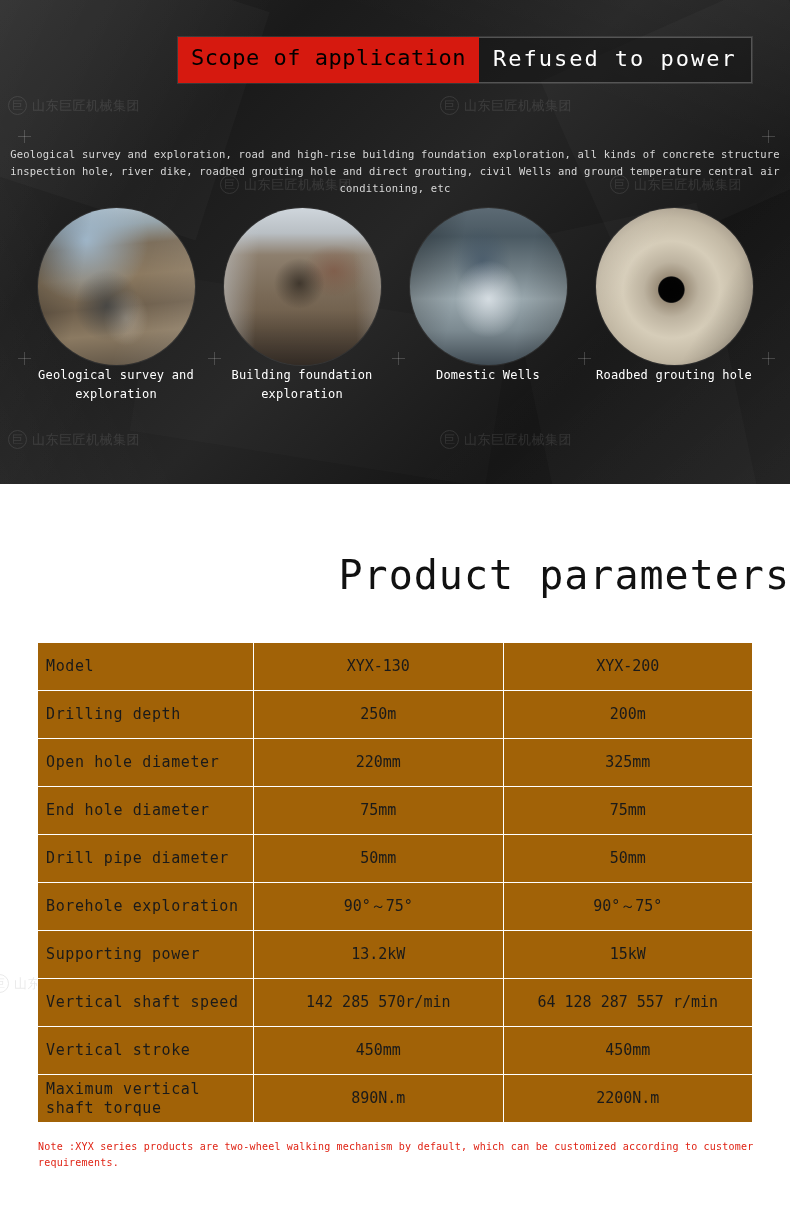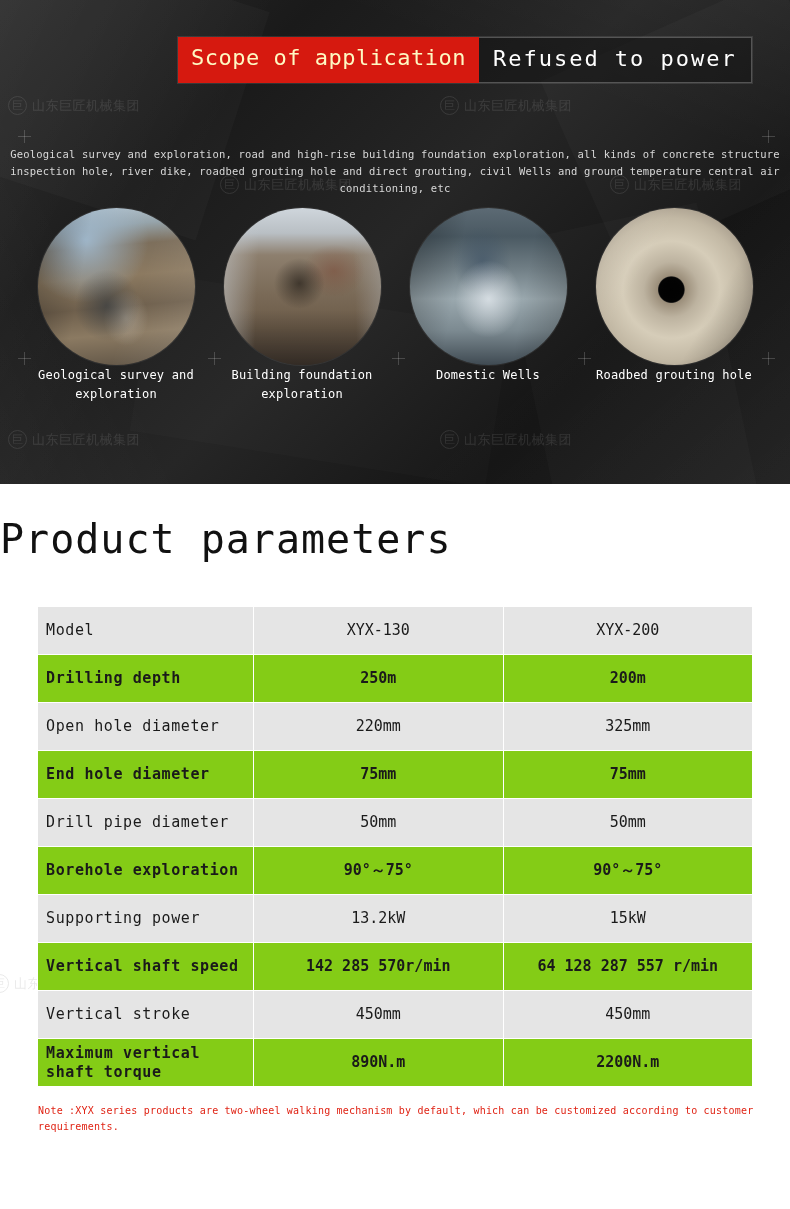--- a/index.html
+++ b/index.html
@@ -77,21 +77,21 @@
   .banner {
     position: absolute;
     left: 178px;
     top: 37px;
     display: flex;
     z-index: 5;
     box-shadow: 0 0 0 1px rgba(255,255,255,0.10);
   }
   .banner-red {
     background: #d6190f;
-    color: #fef9c3;
+    color: #000000;
     font-size: 22px;
     padding: 10px 13px 12px 13px;
     letter-spacing: 0.5px;
     line-height: 1;
   }
   .banner-dark {
     background: rgba(20,20,20,0.55);
     color: #ffffff;
     font-size: 22px;
     padding: 10px 14px 12px 14px;
@@ -203,22 +203,22 @@
 
   
   .params {
     position: relative;
     width: 790px;
     height: 725px;
     background: #ffffff;
     overflow: hidden;
   }
   .params-title {
-    text-align: left;
-    padding-top: 32px;
+    text-align: right;
+    padding-top: 68px;
     font-size: 40px;
     color: #111111;
     letter-spacing: 1px;
     position: relative;
     z-index: 3;
   }
 
   table.spec {
     position: relative;
     z-index: 3;
@@ -231,22 +231,22 @@
     height: 48px;
     font-size: 15px;
     color: #1a1a1a;
     border: 1px solid #ffffff;
     padding: 4px 8px;
     vertical-align: middle;
     line-height: 1.25;
   }
   td.c0 { width: 216px; text-align: left; padding-left: 12px; letter-spacing: 0.6px; }
   td.c1, td.c2 { text-align: center; }
-  .row-a td { background: #e5e5e5; }
-  .row-b td { background: #84cc16; font-weight: bold; }
+  .row-a td { background: #a16207; }
+  .row-b td { background: #a16207; }
   .row-b td { color: #111111; }
 
   .note {
     position: relative;
     z-index: 3;
     margin: 16px 0 4px 38px;
     color: #e02314;
     font-size: 10px;
     line-height: 1.55;
     letter-spacing: 0.2px;

